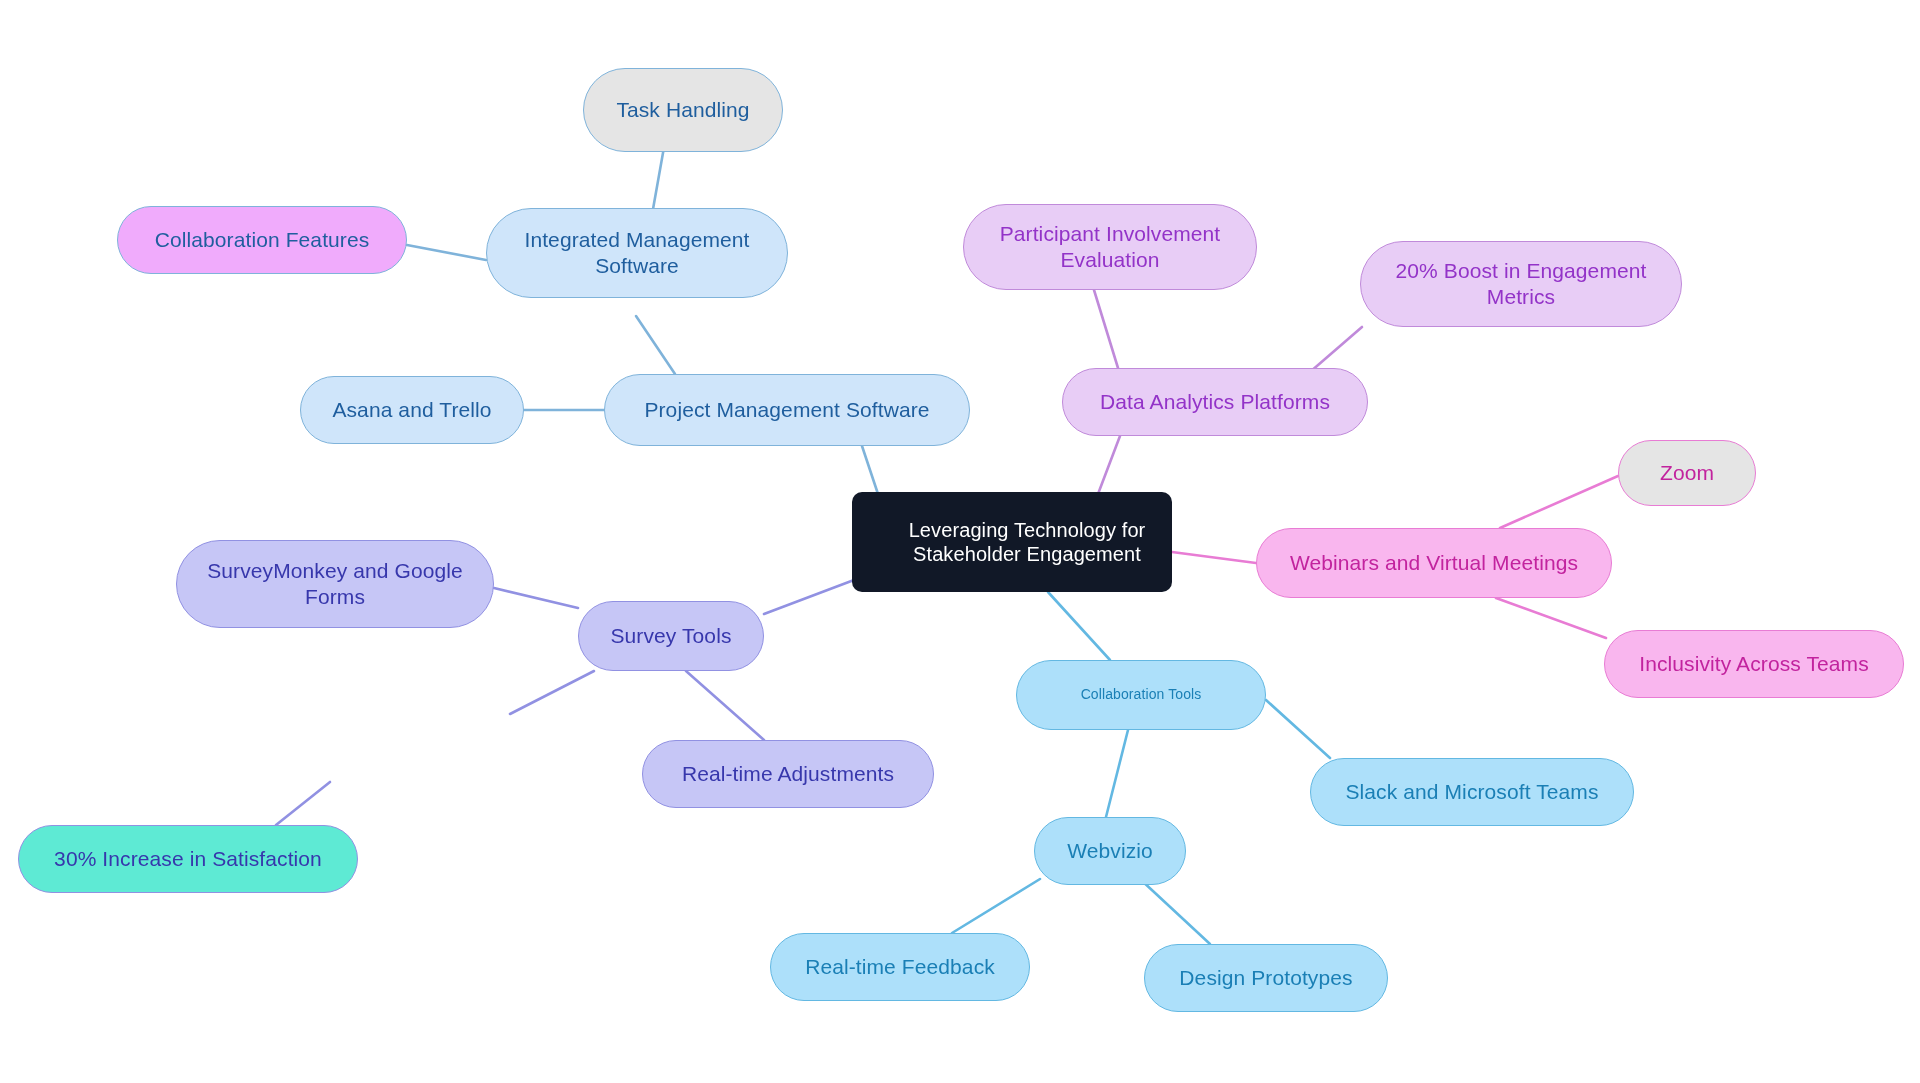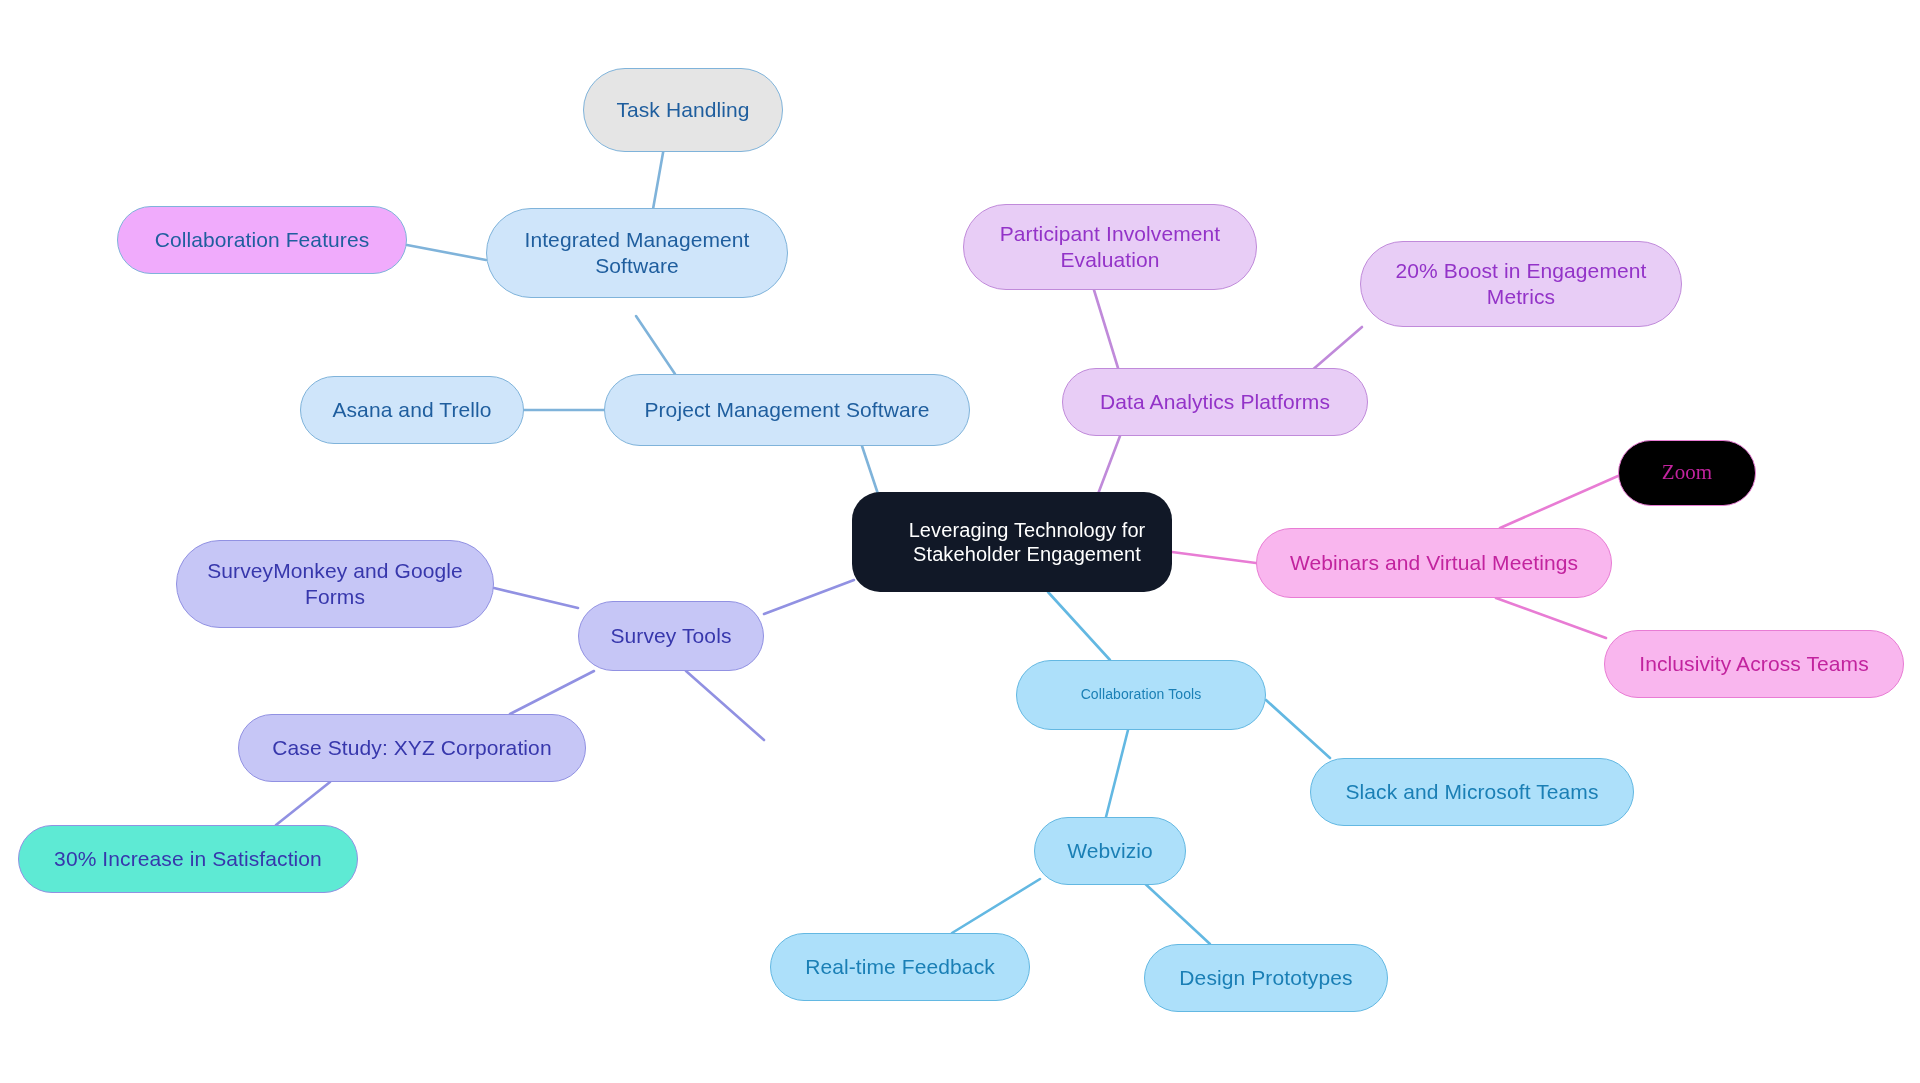--- a/index.html
+++ b/index.html
@@ -38,21 +38,21 @@
     border-radius: 999px;
     border-style: solid;
     border-width: 1.6px;
     line-height: 1.22;
     padding: 4px 14px;
     letter-spacing: 0.1px;
     white-space: pre-line;
   }
   .node.root {
     border-width: 0;
-    border-radius: 28px;
+    border-radius: 10px;
     color: #ffffff;
     padding-left: 44px;
   }
   .node-label {
     display: block;
     width: 100%;
     white-space: pre-line;
   }
 </style>
 </head>
@@ -90,26 +90,26 @@
 Software</span></div>
       <div class="node" style="left: 583px; top: 68px; width: 200px; height: 84px; background: #e5e5e5; border-color: rgb(127, 179, 218); color: rgb(31, 94, 158); font-size: 21px;"><span class="node-label">Task Handling</span></div>
       <div class="node" style="left: 117px; top: 206px; width: 290px; height: 68px; background: #f0abfc; border-color: rgb(127, 179, 218); color: rgb(31, 94, 158); font-size: 21px;"><span class="node-label">Collaboration Features</span></div>
       <div class="node" style="left: 300px; top: 376px; width: 224px; height: 68px; background: rgb(207, 229, 250); border-color: rgb(127, 179, 218); color: rgb(31, 94, 158); font-size: 21px;"><span class="node-label">Asana and Trello</span></div>
       <div class="node" style="left: 1062px; top: 368px; width: 306px; height: 68px; background: rgb(232, 205, 246); border-color: rgb(192, 138, 218); color: rgb(147, 51, 200); font-size: 21px;"><span class="node-label">Data Analytics Platforms</span></div>
       <div class="node" style="left: 963px; top: 204px; width: 294px; height: 86px; background: rgb(232, 205, 246); border-color: rgb(192, 138, 218); color: rgb(147, 51, 200); font-size: 21px;"><span class="node-label">Participant Involvement
 Evaluation</span></div>
       <div class="node" style="left: 1360px; top: 241px; width: 322px; height: 86px; background: rgb(232, 205, 246); border-color: rgb(192, 138, 218); color: rgb(147, 51, 200); font-size: 21px;"><span class="node-label">20% Boost in Engagement
 Metrics</span></div>
       <div class="node" style="left: 1256px; top: 528px; width: 356px; height: 70px; background: rgb(249, 182, 238); border-color: rgb(232, 124, 212); color: rgb(194, 35, 158); font-size: 21px;"><span class="node-label">Webinars and Virtual Meetings</span></div>
-      <div class="node" style="left: 1618px; top: 440px; width: 138px; height: 66px; background: #000000; border-color: rgb(232, 124, 212); color: rgb(194, 35, 158); font-size: 21px; font-family: Liberation Serif, serif;"><span class="node-label">Zoom</span></div>
+      <div class="node" style="left: 1618px; top: 440px; width: 138px; height: 66px; background: #e5e5e5; border-color: rgb(232, 124, 212); color: rgb(194, 35, 158); font-size: 21px;"><span class="node-label">Zoom</span></div>
       <div class="node" style="left: 1604px; top: 630px; width: 300px; height: 68px; background: rgb(249, 182, 238); border-color: rgb(232, 124, 212); color: rgb(194, 35, 158); font-size: 21px;"><span class="node-label">Inclusivity Across Teams</span></div>
       <div class="node" style="left: 1016px; top: 660px; width: 250px; height: 70px; background: rgb(173, 224, 250); border-color: rgb(99, 184, 226); color: rgb(26, 127, 181); font-size: 14px;"><span class="node-label">Collaboration Tools</span></div>
       <div class="node" style="left: 1310px; top: 758px; width: 324px; height: 68px; background: rgb(173, 224, 250); border-color: rgb(99, 184, 226); color: rgb(26, 127, 181); font-size: 21px;"><span class="node-label">Slack and Microsoft Teams</span></div>
       <div class="node" style="left: 1034px; top: 817px; width: 152px; height: 68px; background: rgb(173, 224, 250); border-color: rgb(99, 184, 226); color: rgb(26, 127, 181); font-size: 21px;"><span class="node-label">Webvizio</span></div>
       <div class="node" style="left: 770px; top: 933px; width: 260px; height: 68px; background: rgb(173, 224, 250); border-color: rgb(99, 184, 226); color: rgb(26, 127, 181); font-size: 21px;"><span class="node-label">Real-time Feedback</span></div>
       <div class="node" style="left: 1144px; top: 944px; width: 244px; height: 68px; background: rgb(173, 224, 250); border-color: rgb(99, 184, 226); color: rgb(26, 127, 181); font-size: 21px;"><span class="node-label">Design Prototypes</span></div>
       <div class="node" style="left: 578px; top: 601px; width: 186px; height: 70px; background: rgb(198, 198, 246); border-color: rgb(145, 145, 226); color: rgb(55, 55, 172); font-size: 21px;"><span class="node-label">Survey Tools</span></div>
       <div class="node" style="left: 176px; top: 540px; width: 318px; height: 88px; background: rgb(198, 198, 246); border-color: rgb(145, 145, 226); color: rgb(55, 55, 172); font-size: 21px;"><span class="node-label">SurveyMonkey and Google
 Forms</span></div>
-      <div class="node" style="left: 238px; top: 714px; width: 348px; height: 68px; background: rgb(198, 198, 246); border-color: rgb(145, 145, 226); color: rgb(55, 55, 172); font-size: 21px;"><span class="node-label">Case Study: XYZ Corporation</span></div>
       <div class="node" style="left: 18px; top: 825px; width: 340px; height: 68px; background: #5eead4; border-color: rgb(145, 145, 226); color: rgb(55, 55, 172); font-size: 21px;"><span class="node-label">30% Increase in Satisfaction</span></div>
+      <div class="node" style="left: 642px; top: 740px; width: 292px; height: 68px; background: rgb(198, 198, 246); border-color: rgb(145, 145, 226); color: rgb(55, 55, 172); font-size: 21px;"><span class="node-label">Real-time Adjustments</span></div>
     </div>
 </div>
 
 </body></html>

